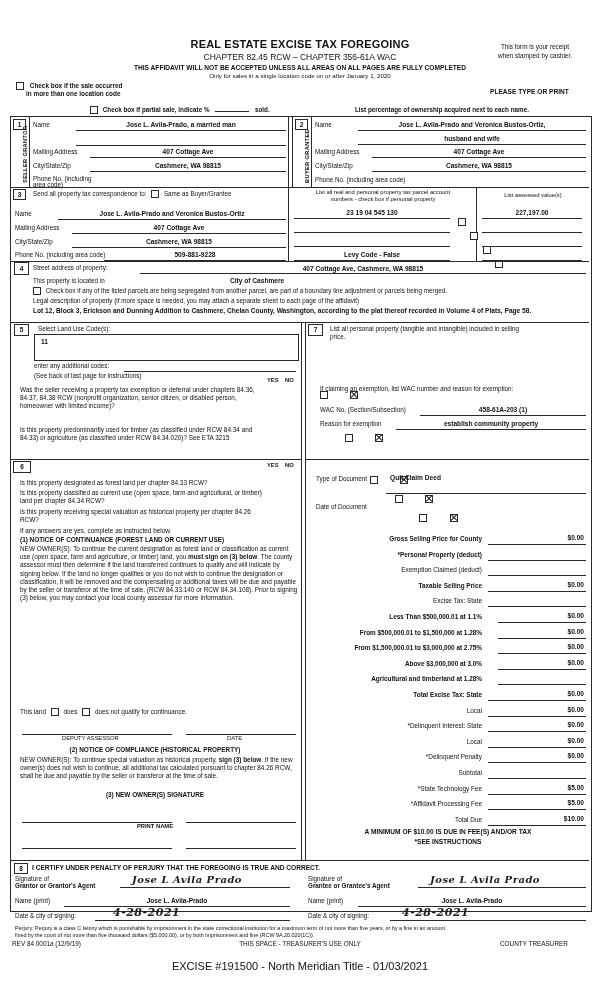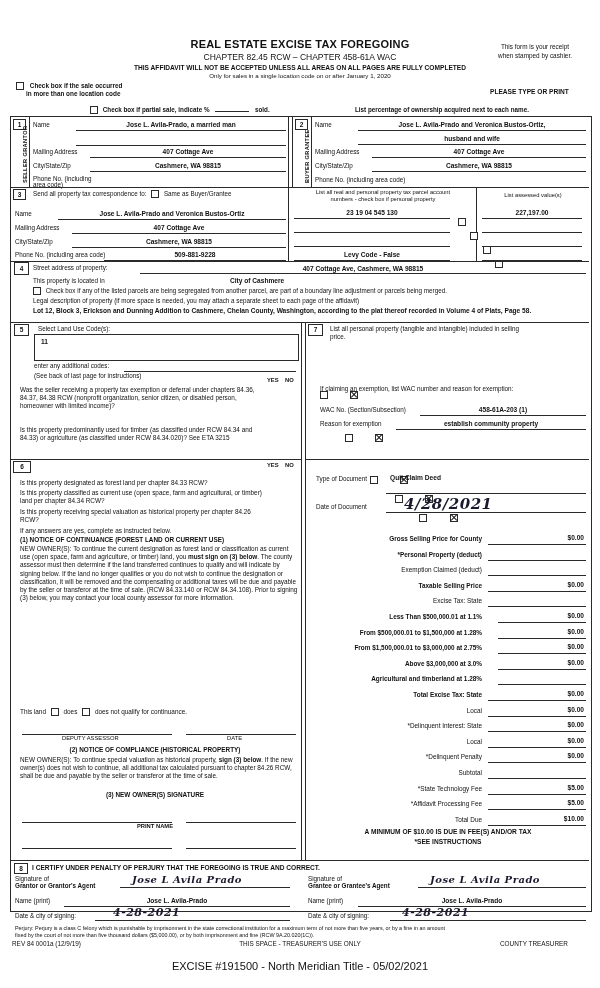--- a/index.html
+++ b/index.html
@@ -60,21 +60,21 @@
 </style>
 </head>
 <body>
 
 <div id="page">
 
   
 
   <div class="abs ctr" style="left:150px;top:38px;width:300px;">
     <div class="hdr-title">REAL ESTATE EXCISE TAX FOREGOING</div>
-    <div class="hdr-sub" style="margin-top:2px;">CHAPTER 82.45 RCW – CHAPTER 458-61A WAC</div>
+    <div class="hdr-sub" style="margin-top:2px;">CHAPTER 82.45 RCW – CHAPTER 356-61A WAC</div>
     <div class="hdr-warn" style="margin-top:2px;width:390px;margin-left:-45px;">THIS AFFIDAVIT WILL NOT BE ACCEPTED UNLESS ALL AREAS ON ALL PAGES ARE FULLY COMPLETED</div>
     <div class="hdr-note" style="margin-top:1px;">Only for sales in a single location code on or after January 1, 2020</div>
   </div>
 
   <div class="abs receipt" style="left:480px;top:42px;width:110px;">
     <div>This form is your receipt</div>
     <div>when stamped by cashier.</div>
   </div>
 
   <div class="abs" style="left:16px;top:82px;font-size:6.4px;">
@@ -344,23 +344,20 @@
   </div>
 
   <div class="horz" style="left:306px;top:459px;width:283px;"></div>
 
   
   <div class="abs fl" style="left:316px;top:475px;">Type of Document</div>
   <div class="abs fv" style="left:390px;top:474px;">Quit Claim Deed</div>
   <div class="abs line" style="left:386px;top:484px;width:200px;height:9px;"></div>
 
   <div class="abs fl" style="left:316px;top:503px;">Date of Document</div>
-  <div class="abs line" style="left:386px;top:498px;width:200px;height:14px;">
-    <div class="hand" style="font-size:15px;margin:-3px 0 0 18px;">4/28/2021</div>
-  </div>
 
   
   <div class="abs" id="fin-rows" style="left:306px;top:532px;width:283px;">
       <div style="position: relative; height: 15.6px;">
         <div class="fin-lab b" style="position: absolute; left: 0px; top: 3px; width: 176px;">Gross Selling Price for County</div>
         <div style="position: absolute; left: 182px; top: 0px; width: 98px; height: 12px; border-bottom: 1px solid rgb(42, 42, 42);">
           <div class="money rt" style="margin-top: 2px; padding-right: 2px;">$0.00</div>
         </div>
       </div>
       <div style="position: relative; height: 15.6px;">
@@ -512,15 +509,15 @@
     <div class="hand" style="font-size:11px;margin:0 0 0 12px;">4-28-2021</div>
   </div>
 
   
   <div class="abs foot" style="left:15px;top:925px;width:572px;">Perjury: Perjury is a class C felony which is punishable by imprisonment in the state correctional institution for a maximum term of not more than five years, or by a fine in an amount</div>
   <div class="abs foot" style="left:15px;top:932px;width:572px;">fixed by the court of not more than five thousand dollars ($5,000.00), or by both imprisonment and fine (RCW 9A.20.020(1C)).</div>
   <div class="abs" style="left:12px;top:940px;font-size:6.4px;">REV 84 0001a (12/9/19)</div>
   <div class="abs ctr" style="left:180px;top:940px;width:240px;font-size:6.4px;">THIS SPACE - TREASURER'S USE ONLY</div>
   <div class="abs" style="left:500px;top:940px;font-size:6.4px;">COUNTY TREASURER</div>
 
-  <div class="abs stamp" style="left:0;top:960px;width:600px;">EXCISE #191500 - North Meridian Title - 05/02/2021</div>
+  <div class="abs stamp" style="left:0;top:960px;width:600px;">EXCISE #191500 - North Meridian Title - 01/03/2021</div>
 
 </div>
 
 </body></html>

